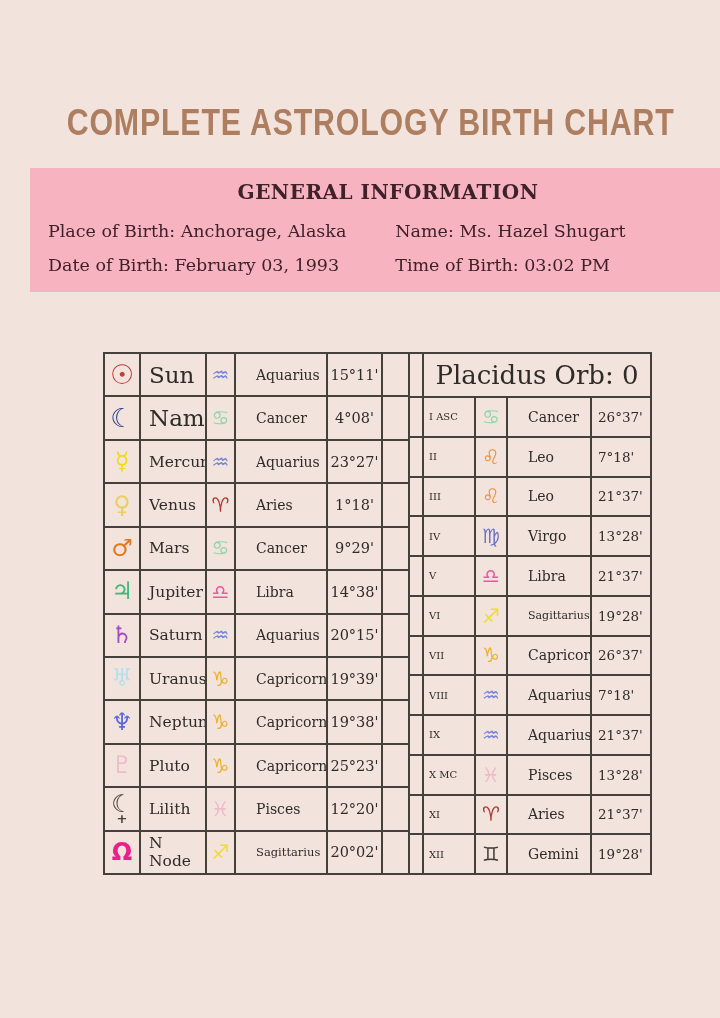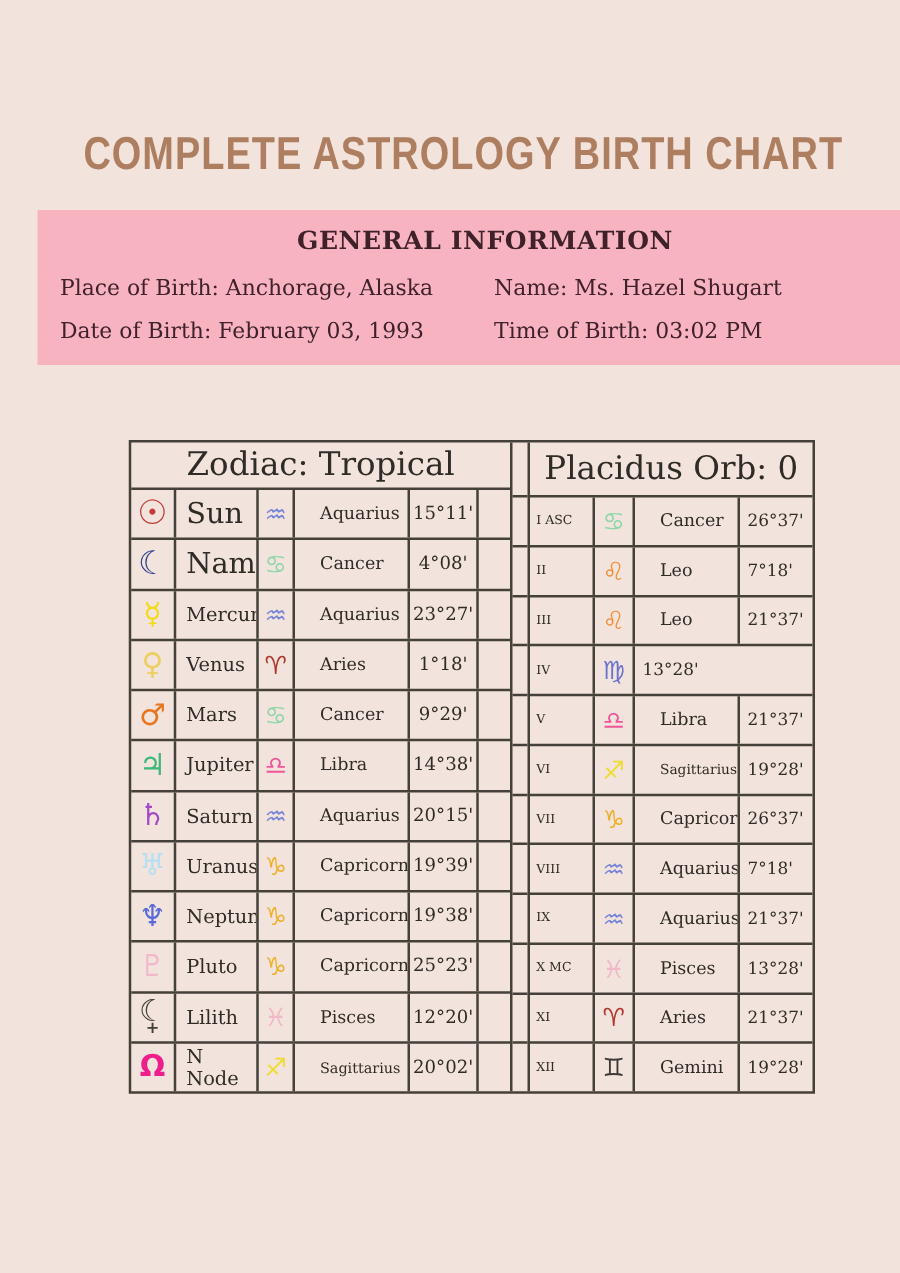--- a/index.html
+++ b/index.html
@@ -105,21 +105,20 @@
     <div class="info-item" data-name="info-place-of-birth">Place of Birth: Anchorage, Alaska</div>
     <div class="info-item" data-name="info-name">Name: Ms. Hazel Shugart</div>
     <div class="info-item" data-name="info-date-of-birth">Date of Birth: February 03, 1993</div>
     <div class="info-item" data-name="info-time-of-birth">Time of Birth: 03:02 PM</div>
   </div>
 </section>
 
 <div class="chart" data-name="birth-chart-table">
 
   <div class="sec-left" data-name="zodiac-section">
-    <div class="thead" data-name="zodiac-header">Zodiac: Tropical</div>
     <div class="rows" data-name="zodiac-rows">
 
     <div class="trow" data-name="zodiac-row">
           <div class="c bdr icon-c" data-name="planet-icon-cell">
             <span class="pglyph" data-name="sun-icon" style="color: rgb(194, 60, 56);">☉</span>
           </div>
           <div class="c bdr name-c" data-name="planet-name">Sun</div>
           <div class="c bdr sicon-c" data-name="sign-icon-cell">
             <span class="sglyph" data-name="aquarius-icon" style="color: rgb(117, 131, 216);">♒</span>
           </div>
@@ -304,20 +303,21 @@
             <span class="sglyph" data-name="leo-icon" style="color: rgb(239, 143, 58);">♌</span>
           </div>
           <div class="c bdr sname-c" data-name="sign-name">Leo</div>
           <div class="c rdeg-c" data-name="degrees-value">21°37'</div>
         </div>
         <div class="trow" data-name="house-row">
           <div class="c bdr house-c" data-name="house-number">IV</div>
           <div class="c bdr sicon-c" data-name="sign-icon-cell">
             <span class="sglyph" data-name="virgo-icon" style="color: rgb(106, 116, 204);">♍</span>
           </div>
+          <div class="c bdr sname-c" data-name="sign-name">Virgo</div>
           <div class="c rdeg-c" data-name="degrees-value">13°28'</div>
         </div>
         <div class="trow" data-name="house-row">
           <div class="c bdr house-c" data-name="house-number">V</div>
           <div class="c bdr sicon-c" data-name="sign-icon-cell">
             <span class="sglyph" data-name="libra-icon" style="color: rgb(240, 86, 154);">♎</span>
           </div>
           <div class="c bdr sname-c" data-name="sign-name">Libra</div>
           <div class="c rdeg-c" data-name="degrees-value">21°37'</div>
         </div>

